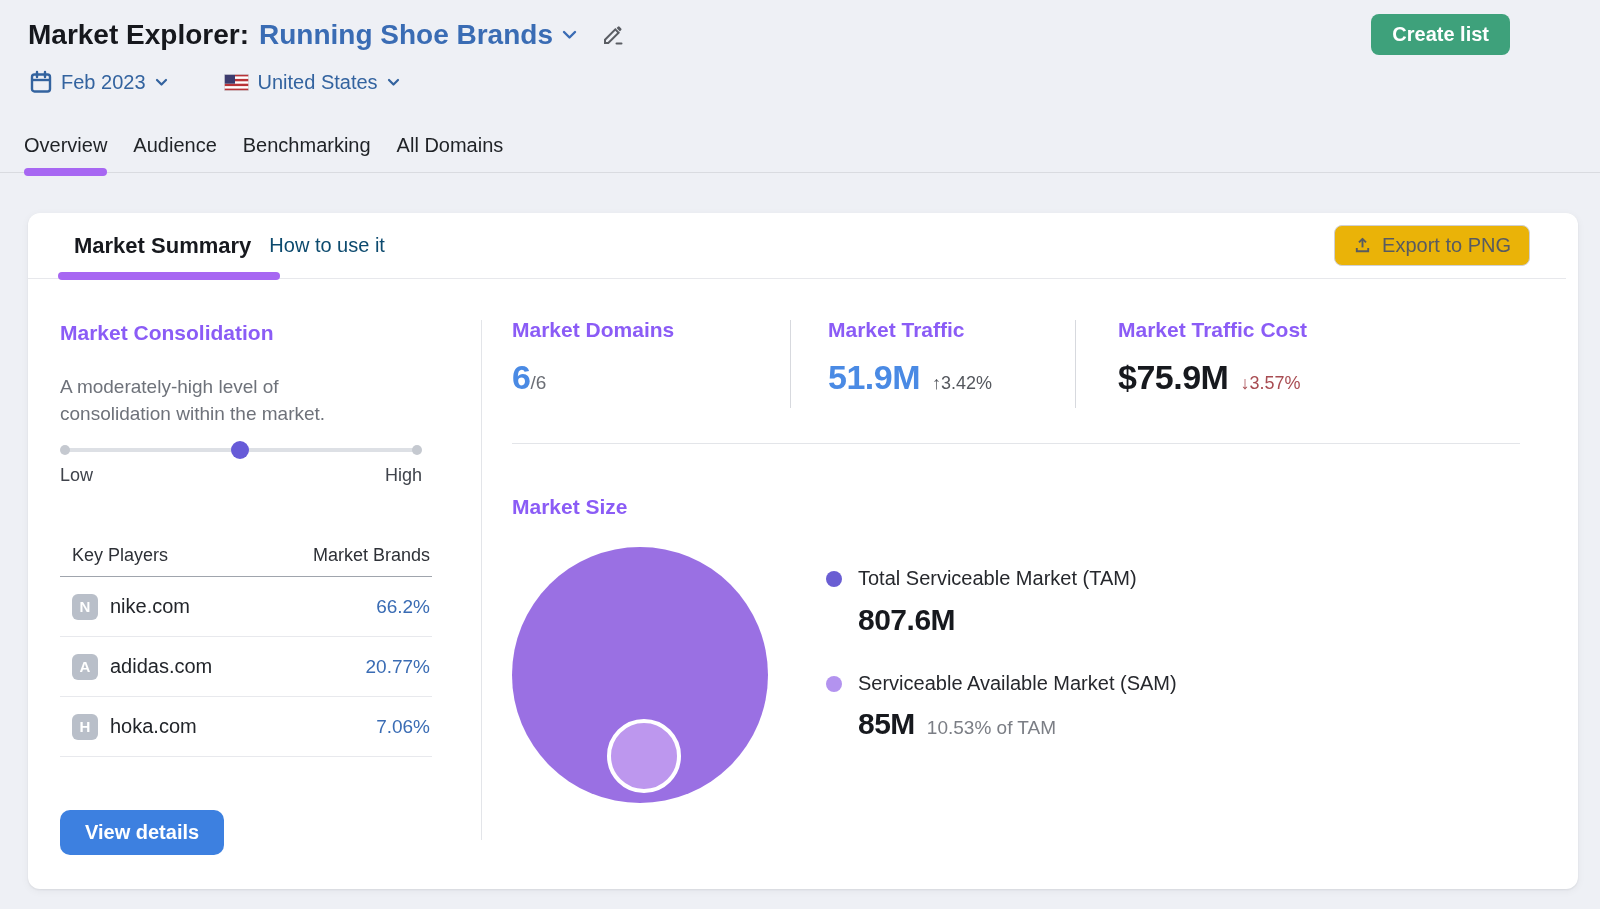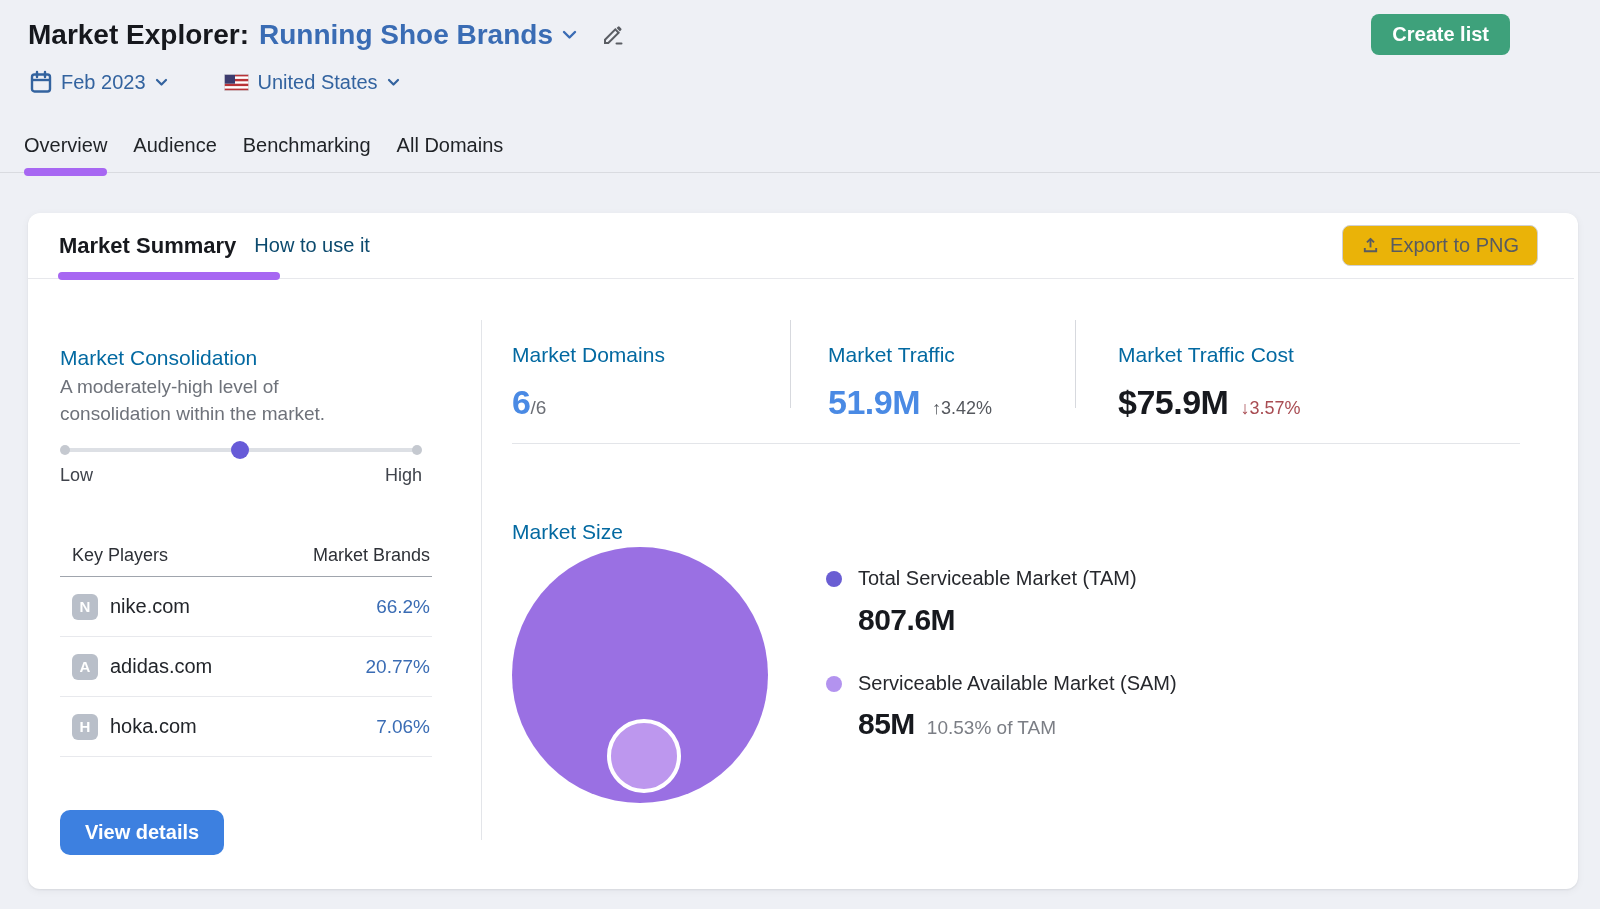--- a/index.html
+++ b/index.html
@@ -30,32 +30,32 @@
   .tabs { position:absolute; left:0; top:130px; width:1600px; padding-left:24px; display:flex; gap:26px; border-bottom:1px solid #d9dbe0; }
   .tab { position:relative; font-size:20px; font-weight:500; color:#1f2226; padding:4px 0 15px; cursor:pointer; }
   .tab.active::after { content:""; position:absolute; left:0; right:0; bottom:-4px; height:8px; border-radius:4px; background:#a767f2; }
 
   
   .card {
     position:absolute; left:28px; top:213px; width:1550px; height:676px;
     background:#fff; border-radius:12px;
     box-shadow:0 1px 2px rgba(25,28,33,.07), 0 2px 8px rgba(25,28,33,.05);
   }
-  .card-header { position:absolute; left:0; top:0; right:4px; height:66px; border-bottom:1px solid #e7e8ec; display:flex; align-items:center; padding:0 36px 0 31px; }
+  .card-header { position:absolute; left:0; top:0; right:12px; height:66px; border-bottom:1px solid #e7e8ec; display:flex; align-items:center; padding:0 36px 0 46px; }
   .card-title { font-size:22px; font-weight:700; color:#17191e; }
   .ms-bar { position:absolute; left:30px; top:59px; width:222px; height:8px; border-radius:4px; background:#a767f2; }
   .help-link { margin-left:18px; font-size:20px; color:#0c4a6e; text-decoration:none; cursor:pointer; }
   .export-btn {
     margin-left:auto; display:flex; align-items:center; gap:10px;
     background:#eab308; border:1px solid #cfd0d4; border-radius:8px;
     font-family:inherit; font-size:20px; color:#585b61; padding:8px 18px; cursor:pointer;
   }
 
   
-  .section-title { font-size:21px; font-weight:400; color:#0369a1;margin-top:25px; }
+  .section-title { font-size:21px; font-weight:700; color:#8b5cf6; }
   .mc-title { position:absolute; left:32px; top:108px; }
   .mc-desc { position:absolute; left:32px; top:160px; width:332px; font-size:19px; line-height:27px; color:#6e727a; }
   .slider { position:absolute; left:32px; top:227px; width:362px; height:20px; }
   .slider .track { position:absolute; left:4px; right:4px; top:8px; height:4px; border-radius:2px; background:#dde0e5; }
   .slider .end-dot { position:absolute; top:5px; width:10px; height:10px; border-radius:50%; background:#c5c9d0; }
   .slider .end-dot.right { right:0; }
   .slider .end-dot.left { left:0; }
   .slider .thumb { position:absolute; top:1px; left:calc(49.7% - 9px); width:18px; height:18px; border-radius:50%; background:#675bd8; }
   .scale-labels { position:absolute; left:32px; top:252px; width:362px; display:flex; justify-content:space-between; font-size:18px; color:#3f434b;gap:36px; }
 

